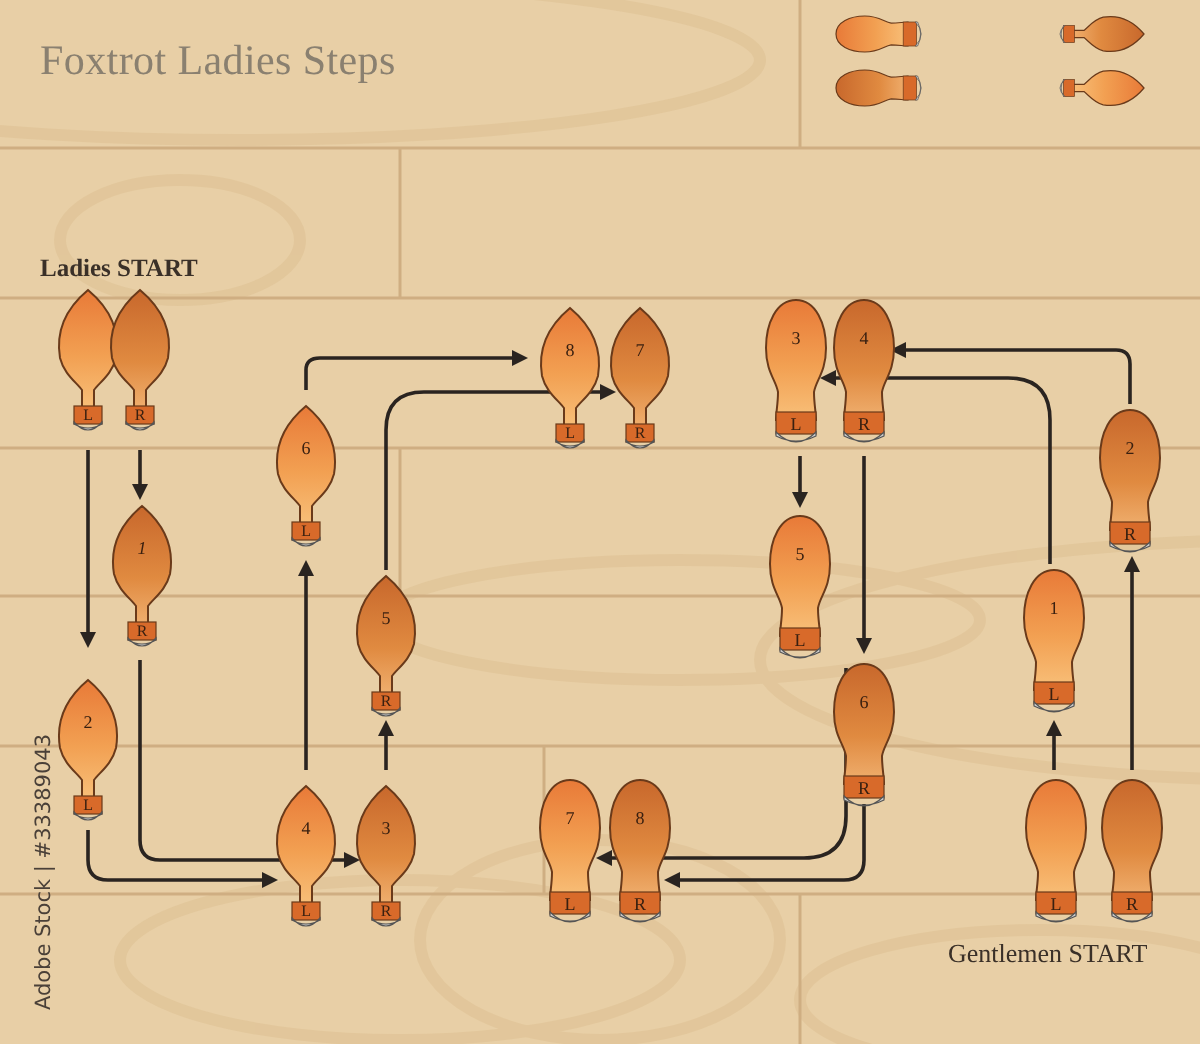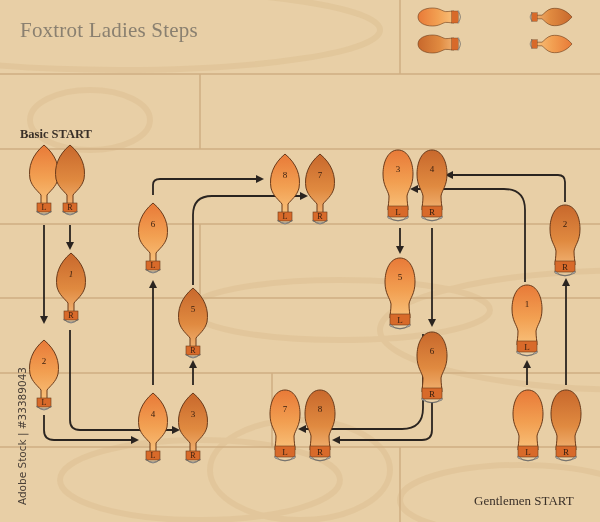--- a/index.html
+++ b/index.html
@@ -202,15 +202,15 @@
       </g>
     <g transform="translate(320,390)">
         <use href="#gshoe" fill="url(#dsole)"></use>
         <text x="0" y="22" font-size="9" text-anchor="middle" fill="#3a2010">8</text>
         <text x="0" y="65" font-size="9" text-anchor="middle" fill="#3a2010">R</text>
       </g>
   </g>
 </svg>
 
 <div class="title">Foxtrot Ladies Steps</div>
-<div class="label" style="left:20px;top:127px;">Basic START</div>
-<div class="label label-g" style="left:474px;top:493px;">Gentlemen START</div>
+<div class="label" style="left:20px;top:127px;">Ladies START</div>
+<div class="label label-g" style="left:474px;top:469px;">Gentlemen START</div>
 <div class="credit">Adobe Stock | #33389043</div>
 
 </body></html>

